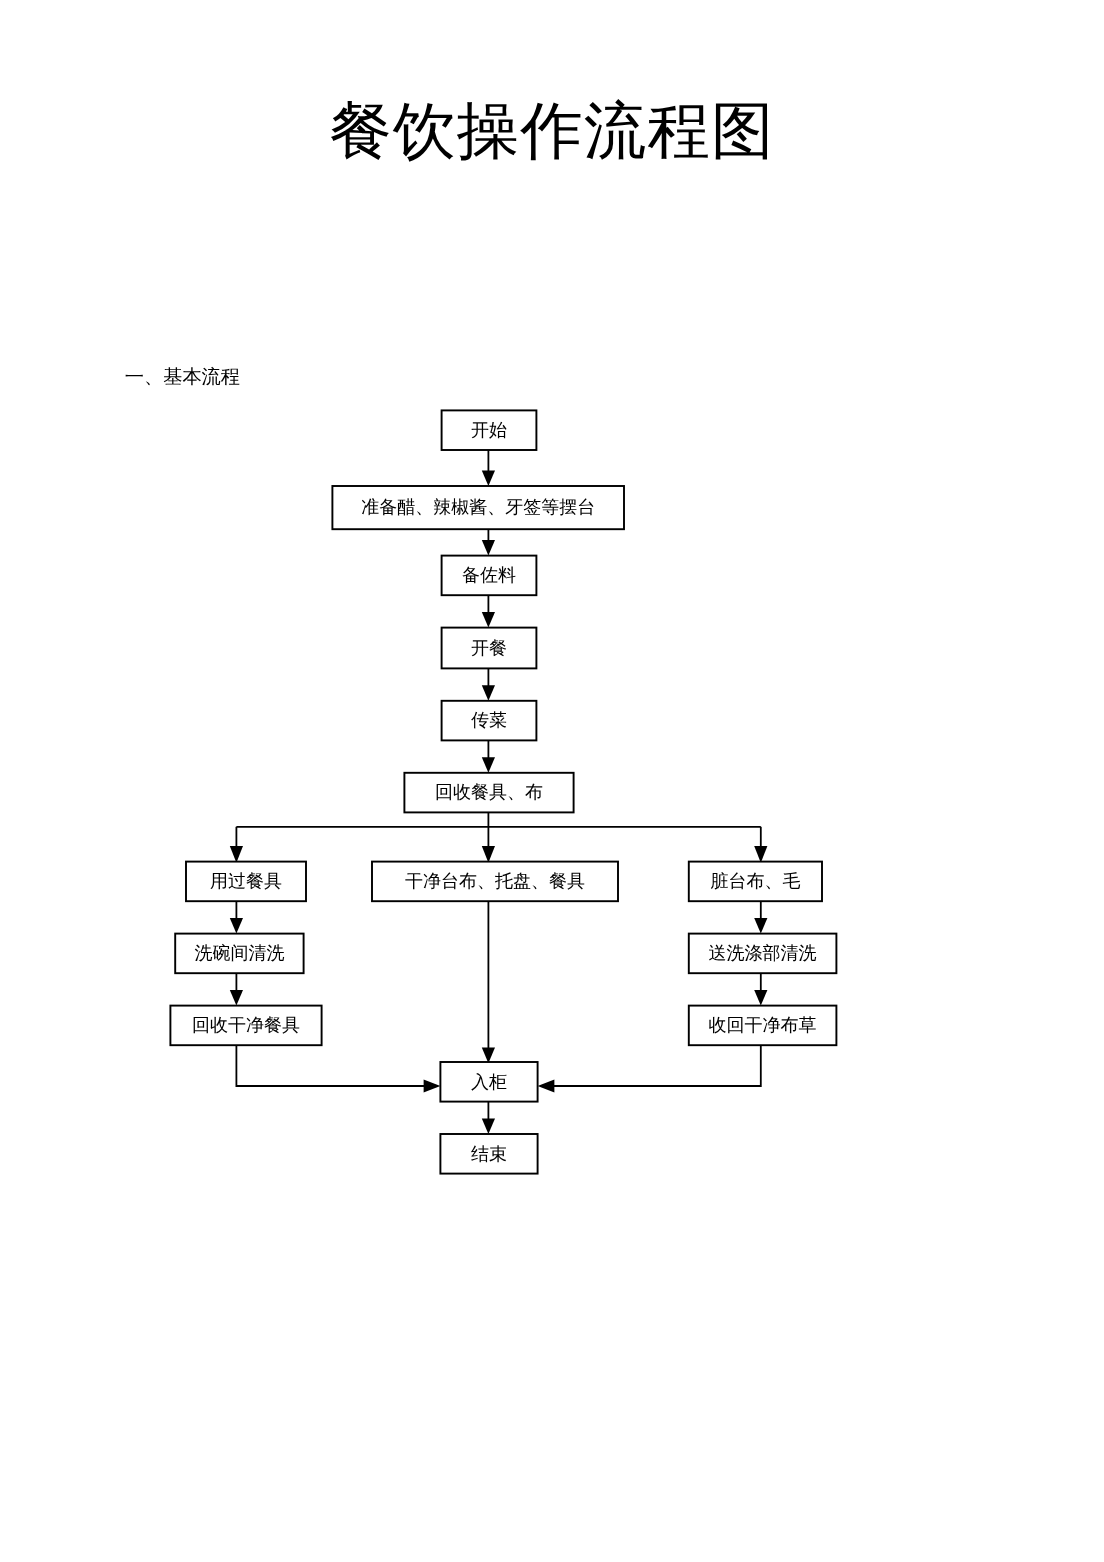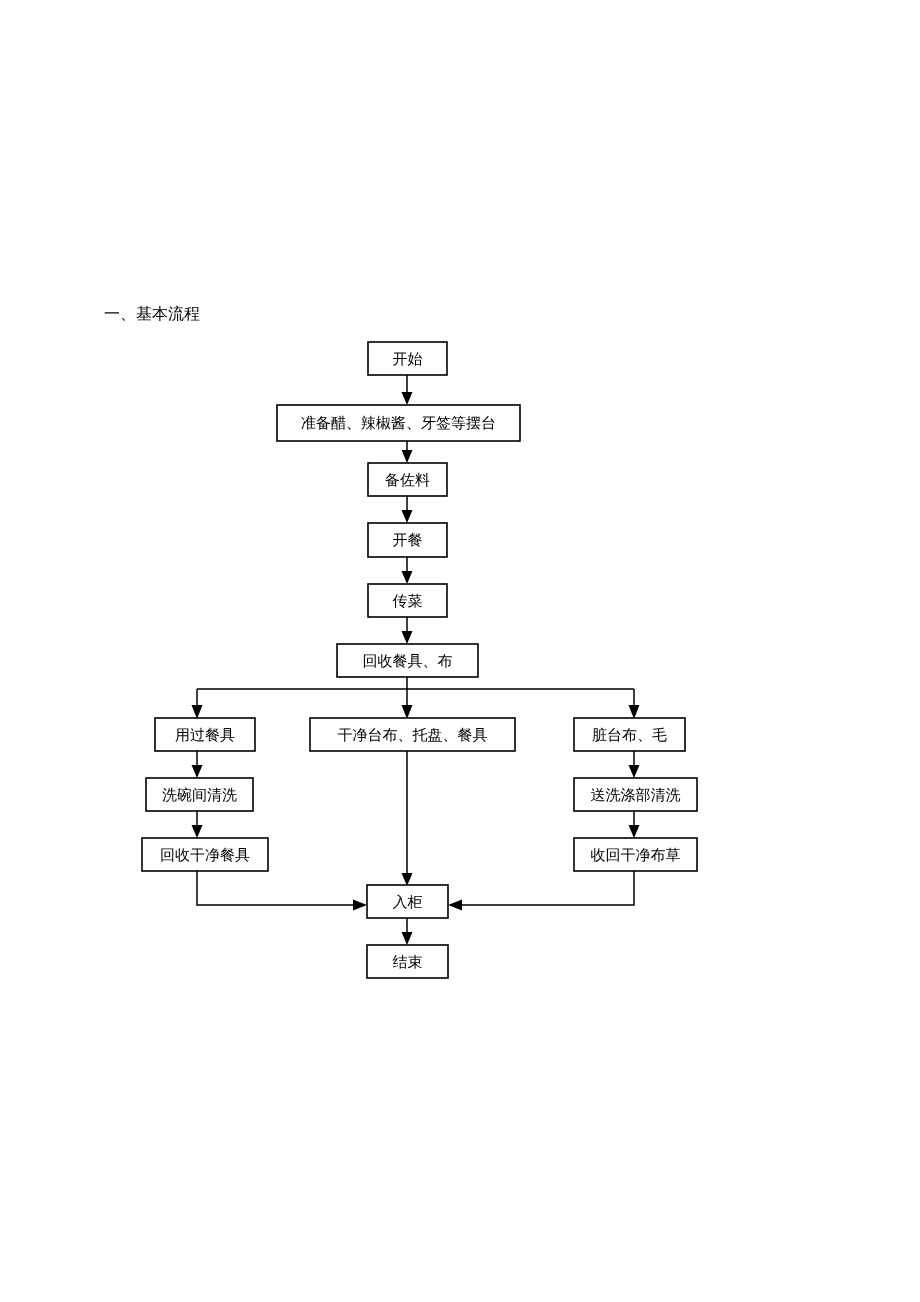--- a/index.html
+++ b/index.html
@@ -77,20 +77,21 @@
   svg.flow .edge-head {
     fill: #000000;
     stroke: none;
   }
 </style>
 </head>
 <body>
 
 <div class="page">
 
+  <div class="doc-title">餐饮操作流程图</div>
 
   <div class="section-heading">一、基本流程</div>
 
   <div class="flow-wrap">
     <svg class="flow" viewBox="0 0 920 1302" xmlns="http://www.w3.org/2000/svg">
 
       <g>
 
         <g>
           <line class="edge" x1="407" y1="375" x2="407" y2="396"></line>

